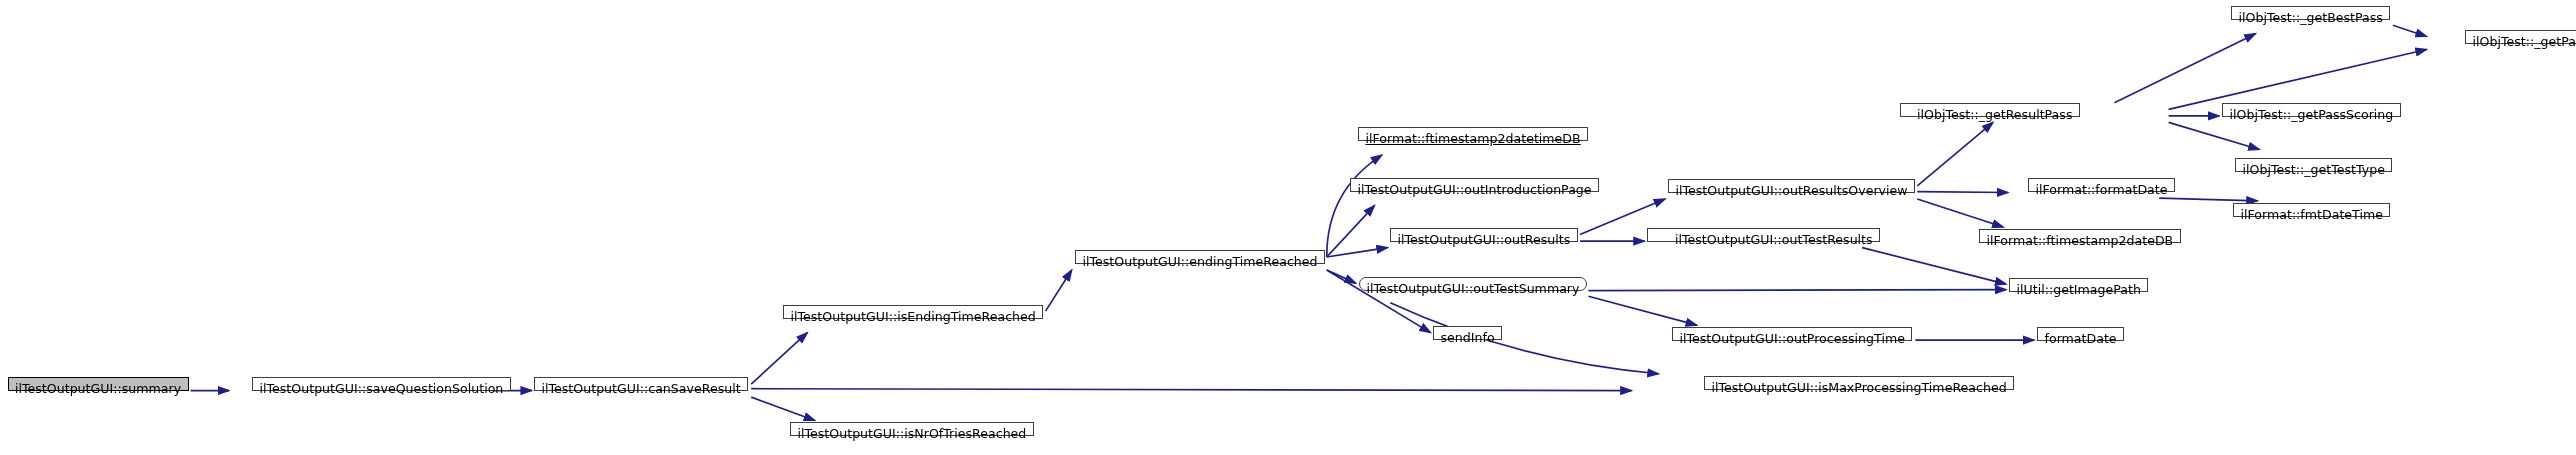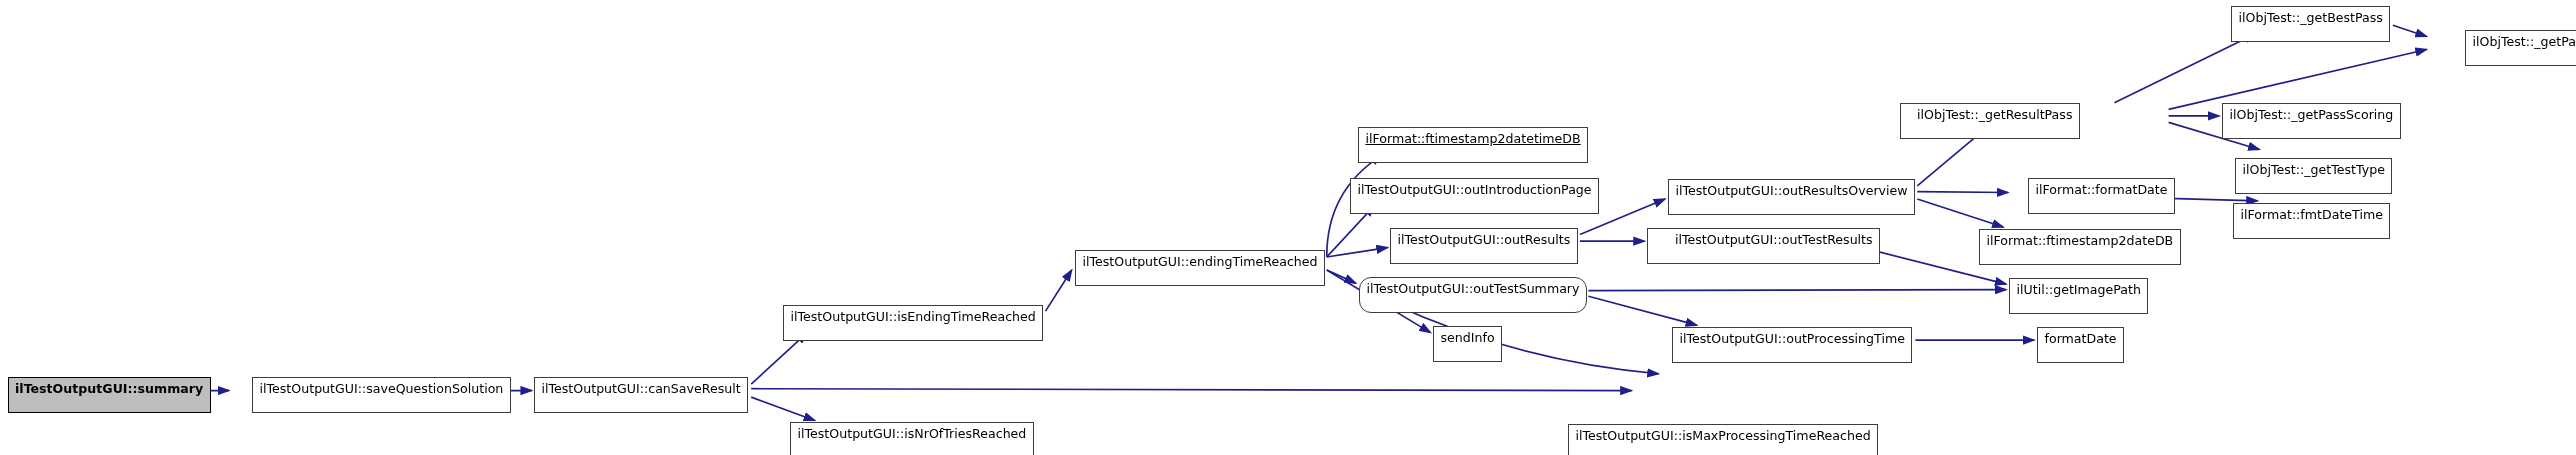--- a/index.html
+++ b/index.html
@@ -8,32 +8,32 @@
     width: 2576px;
     height: 456px;
     background: #ffffff;
     overflow: hidden;
     font-family: "DejaVu Sans", sans-serif;
   }
   #edge-layer { position: absolute; left: 0; top: 0; }
   .node {
     position: absolute;
     box-sizing: border-box;
-    height: 36px;
+    height: 14px;
     line-height: 22.4px;
     padding: 0 6.5px;
     border: 1.9px solid #3d3d3d;
     background: #ffffff;
     color: #000000;
     font-size: 12.6px;
     white-space: nowrap;
     text-align: left;
     cursor: pointer;
   }
-  .node.highlighted { background: #bebebe; border-color: #000000; font-weight: bold; }
+  .node.highlighted { background: #bebebe; border-color: #000000; }
 </style>
 </head>
 <body>
 
 <div id="stage" style="width: 2576px; height: 456px; background: rgb(255, 255, 255);">
     <svg id="edge-layer" width="2576" height="456" viewBox="0 0 2757 488">
       <defs>
         <marker id="arrow" markerUnits="userSpaceOnUse" markerWidth="14" markerHeight="10" refX="12" refY="5" orient="auto">
           <path d="M0,0 L14,5 L0,10 Z" fill="#1f1f8a"></path>
         </marker>
@@ -73,21 +73,21 @@
     <div class="node" style="left: 790px; top: 422px;">ilTestOutputGUI::isNrOfTriesReached</div>
     <div class="node" style="left: 1075px; top: 250px;">ilTestOutputGUI::endingTimeReached</div>
     <div class="node" style="left: 1358px; top: 127px; text-decoration: underline;">ilFormat::ftimestamp2datetimeDB</div>
     <div class="node" style="left: 1350px; top: 178px;">ilTestOutputGUI::outIntroductionPage</div>
     <div class="node" style="left: 1390px; top: 228px;">ilTestOutputGUI::outResults</div>
     <div class="node" style="left: 1359px; top: 277px; border-radius: 12px;">ilTestOutputGUI::outTestSummary</div>
     <div class="node" style="left: 1433px; top: 326px;">sendInfo</div>
     <div class="node" style="left: 1668px; top: 179px;">ilTestOutputGUI::outResultsOverview</div>
     <div class="node" style="left: 1647px; top: 228px; padding-left: 27px;">ilTestOutputGUI::outTestResults</div>
     <div class="node" style="left: 1672px; top: 327px;">ilTestOutputGUI::outProcessingTime</div>
-    <div class="node" style="left: 1568px; top: 376px; margin-top: 48px;">ilTestOutputGUI::isMaxProcessingTimeReached</div>
+    <div class="node" style="left: 1704px; top: 376px;">ilTestOutputGUI::isMaxProcessingTimeReached</div>
     <div class="node" style="left: 1900px; top: 103px; padding-left: 16px;">ilObjTest::_getResultPass</div>
     <div class="node" style="left: 2000px; top: 178px; margin-left: 28px;">ilFormat::formatDate</div>
     <div class="node" style="left: 1979px; top: 229px;">ilFormat::ftimestamp2dateDB</div>
     <div class="node" style="left: 2009px; top: 278px;">ilUtil::getImagePath</div>
     <div class="node" style="left: 2037px; top: 327px;">formatDate</div>
     <div class="node" style="left: 2231px; top: 5.6px;">ilObjTest::_getBestPass</div>
     <div class="node" style="left: 2222px; top: 103px;">ilObjTest::_getPassScoring</div>
     <div class="node" style="left: 2235px; top: 158px;">ilObjTest::_getTestType</div>
     <div class="node" style="left: 2233px; top: 203px;">ilFormat::fmtDateTime</div>
     <div class="node" style="left: 2429px; top: 30px; margin-left: 36px;">ilObjTest::_getPass</div>

